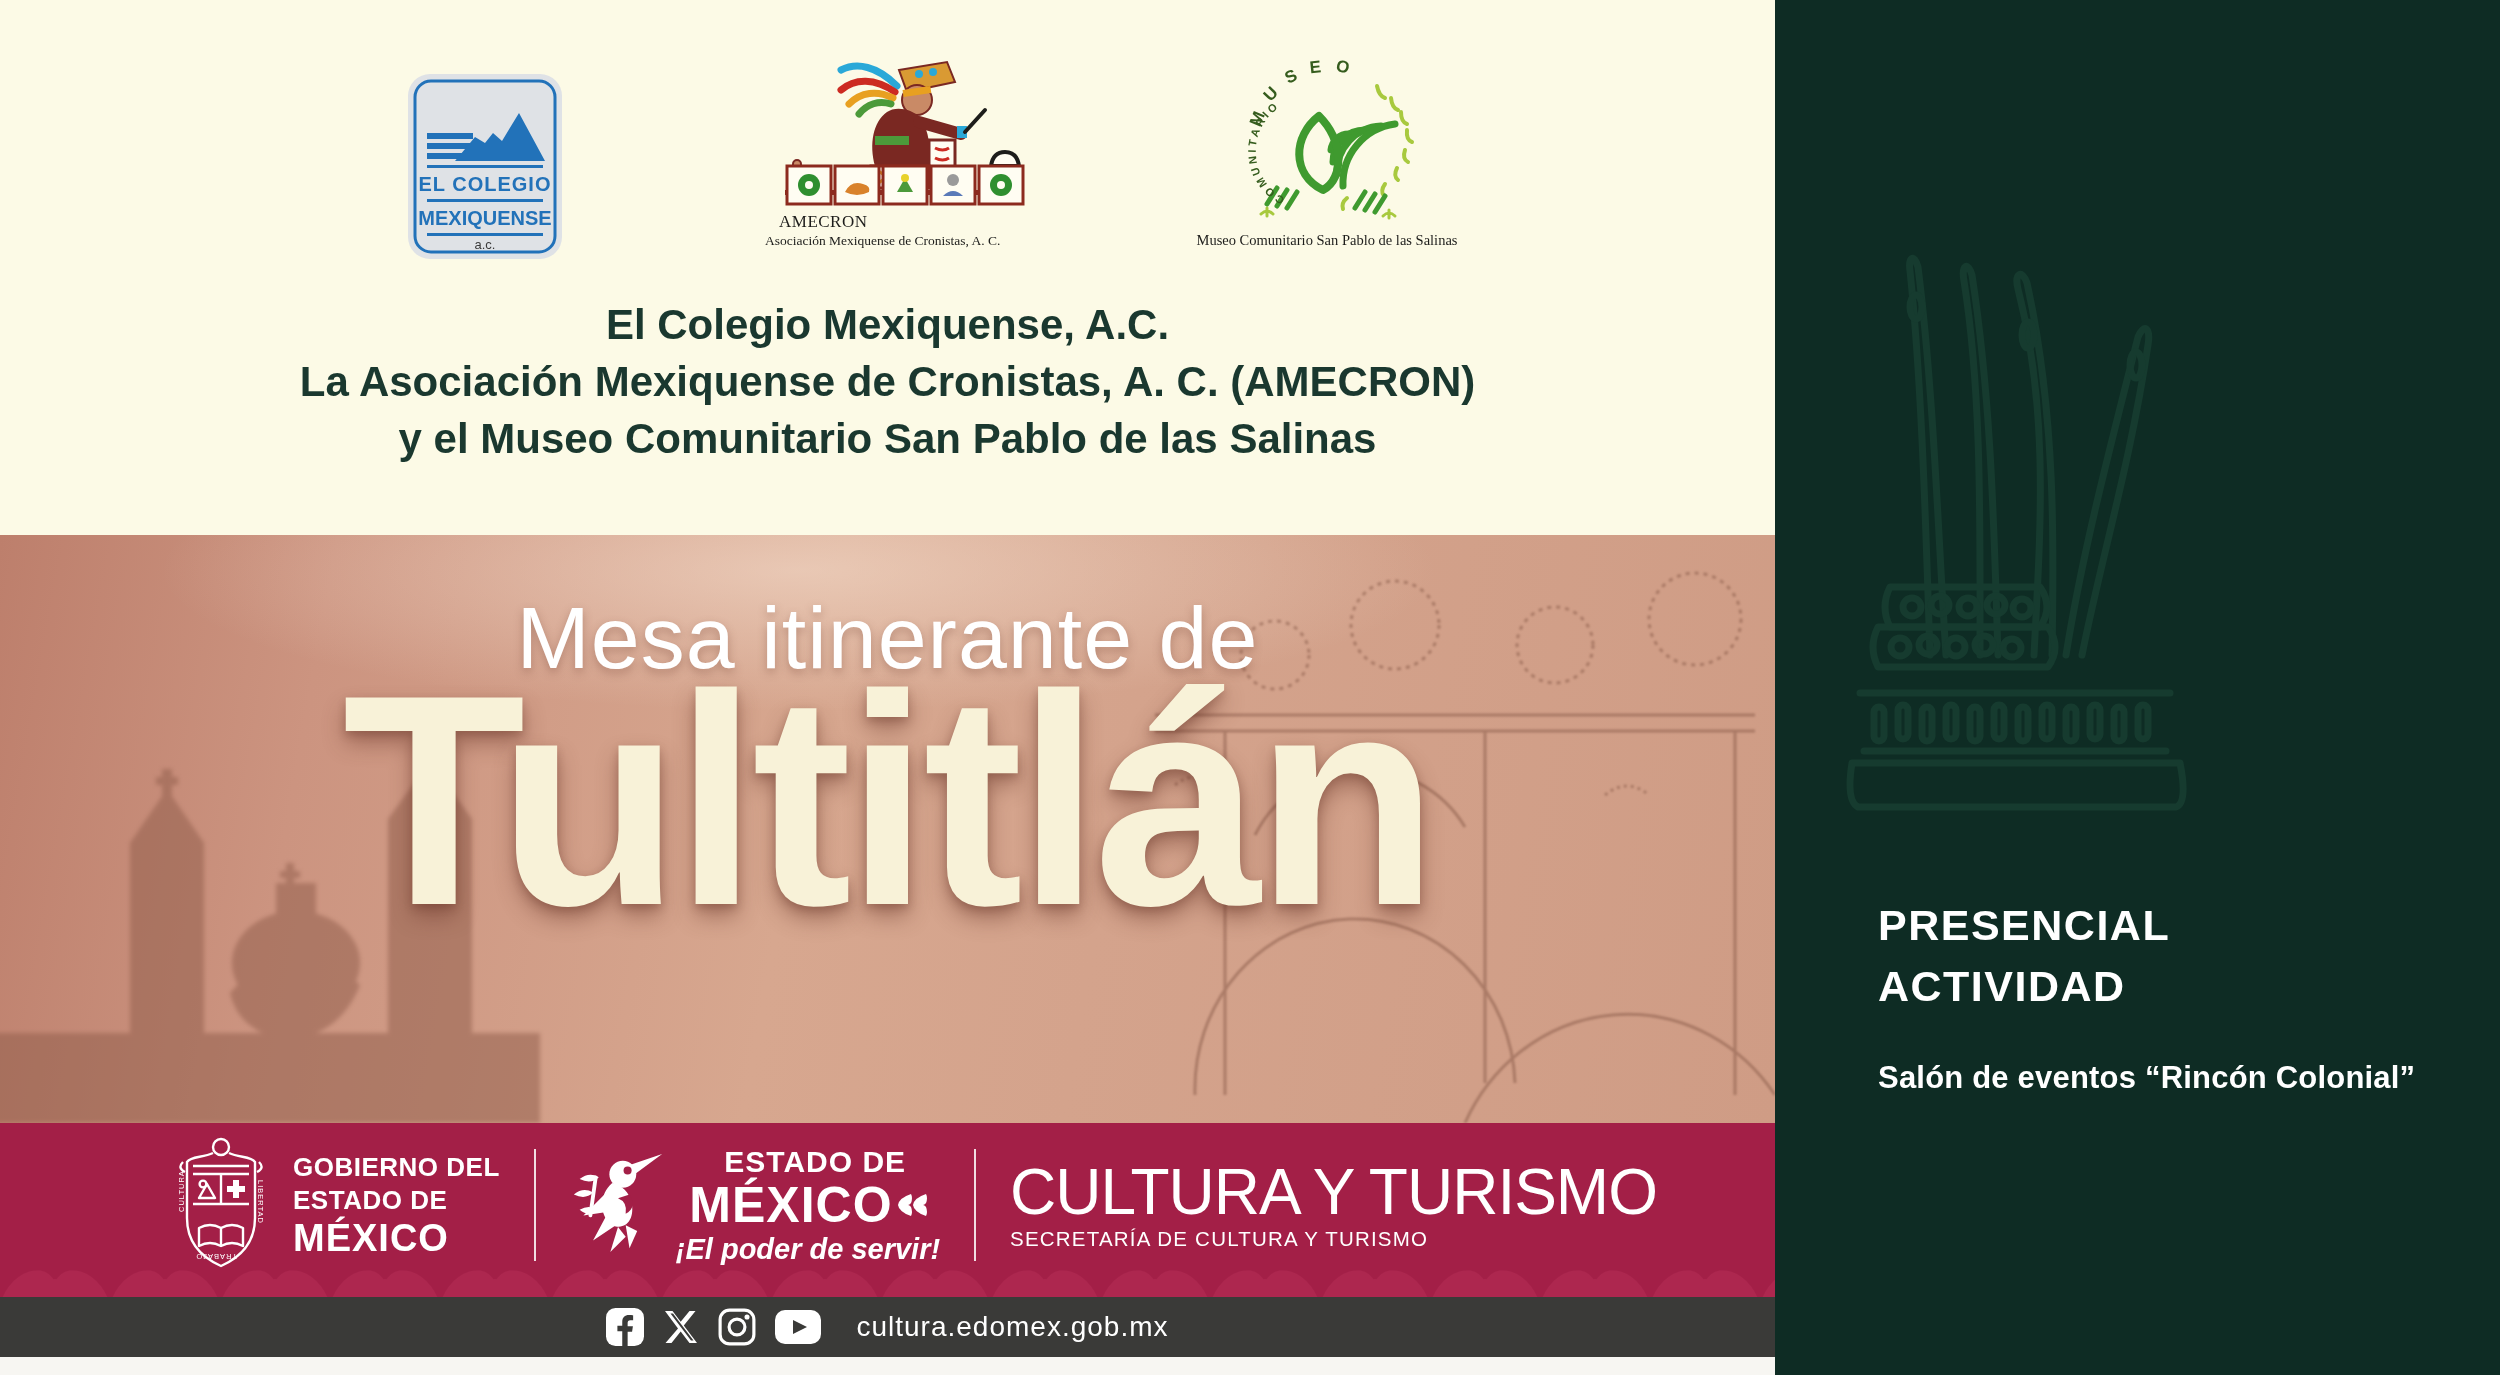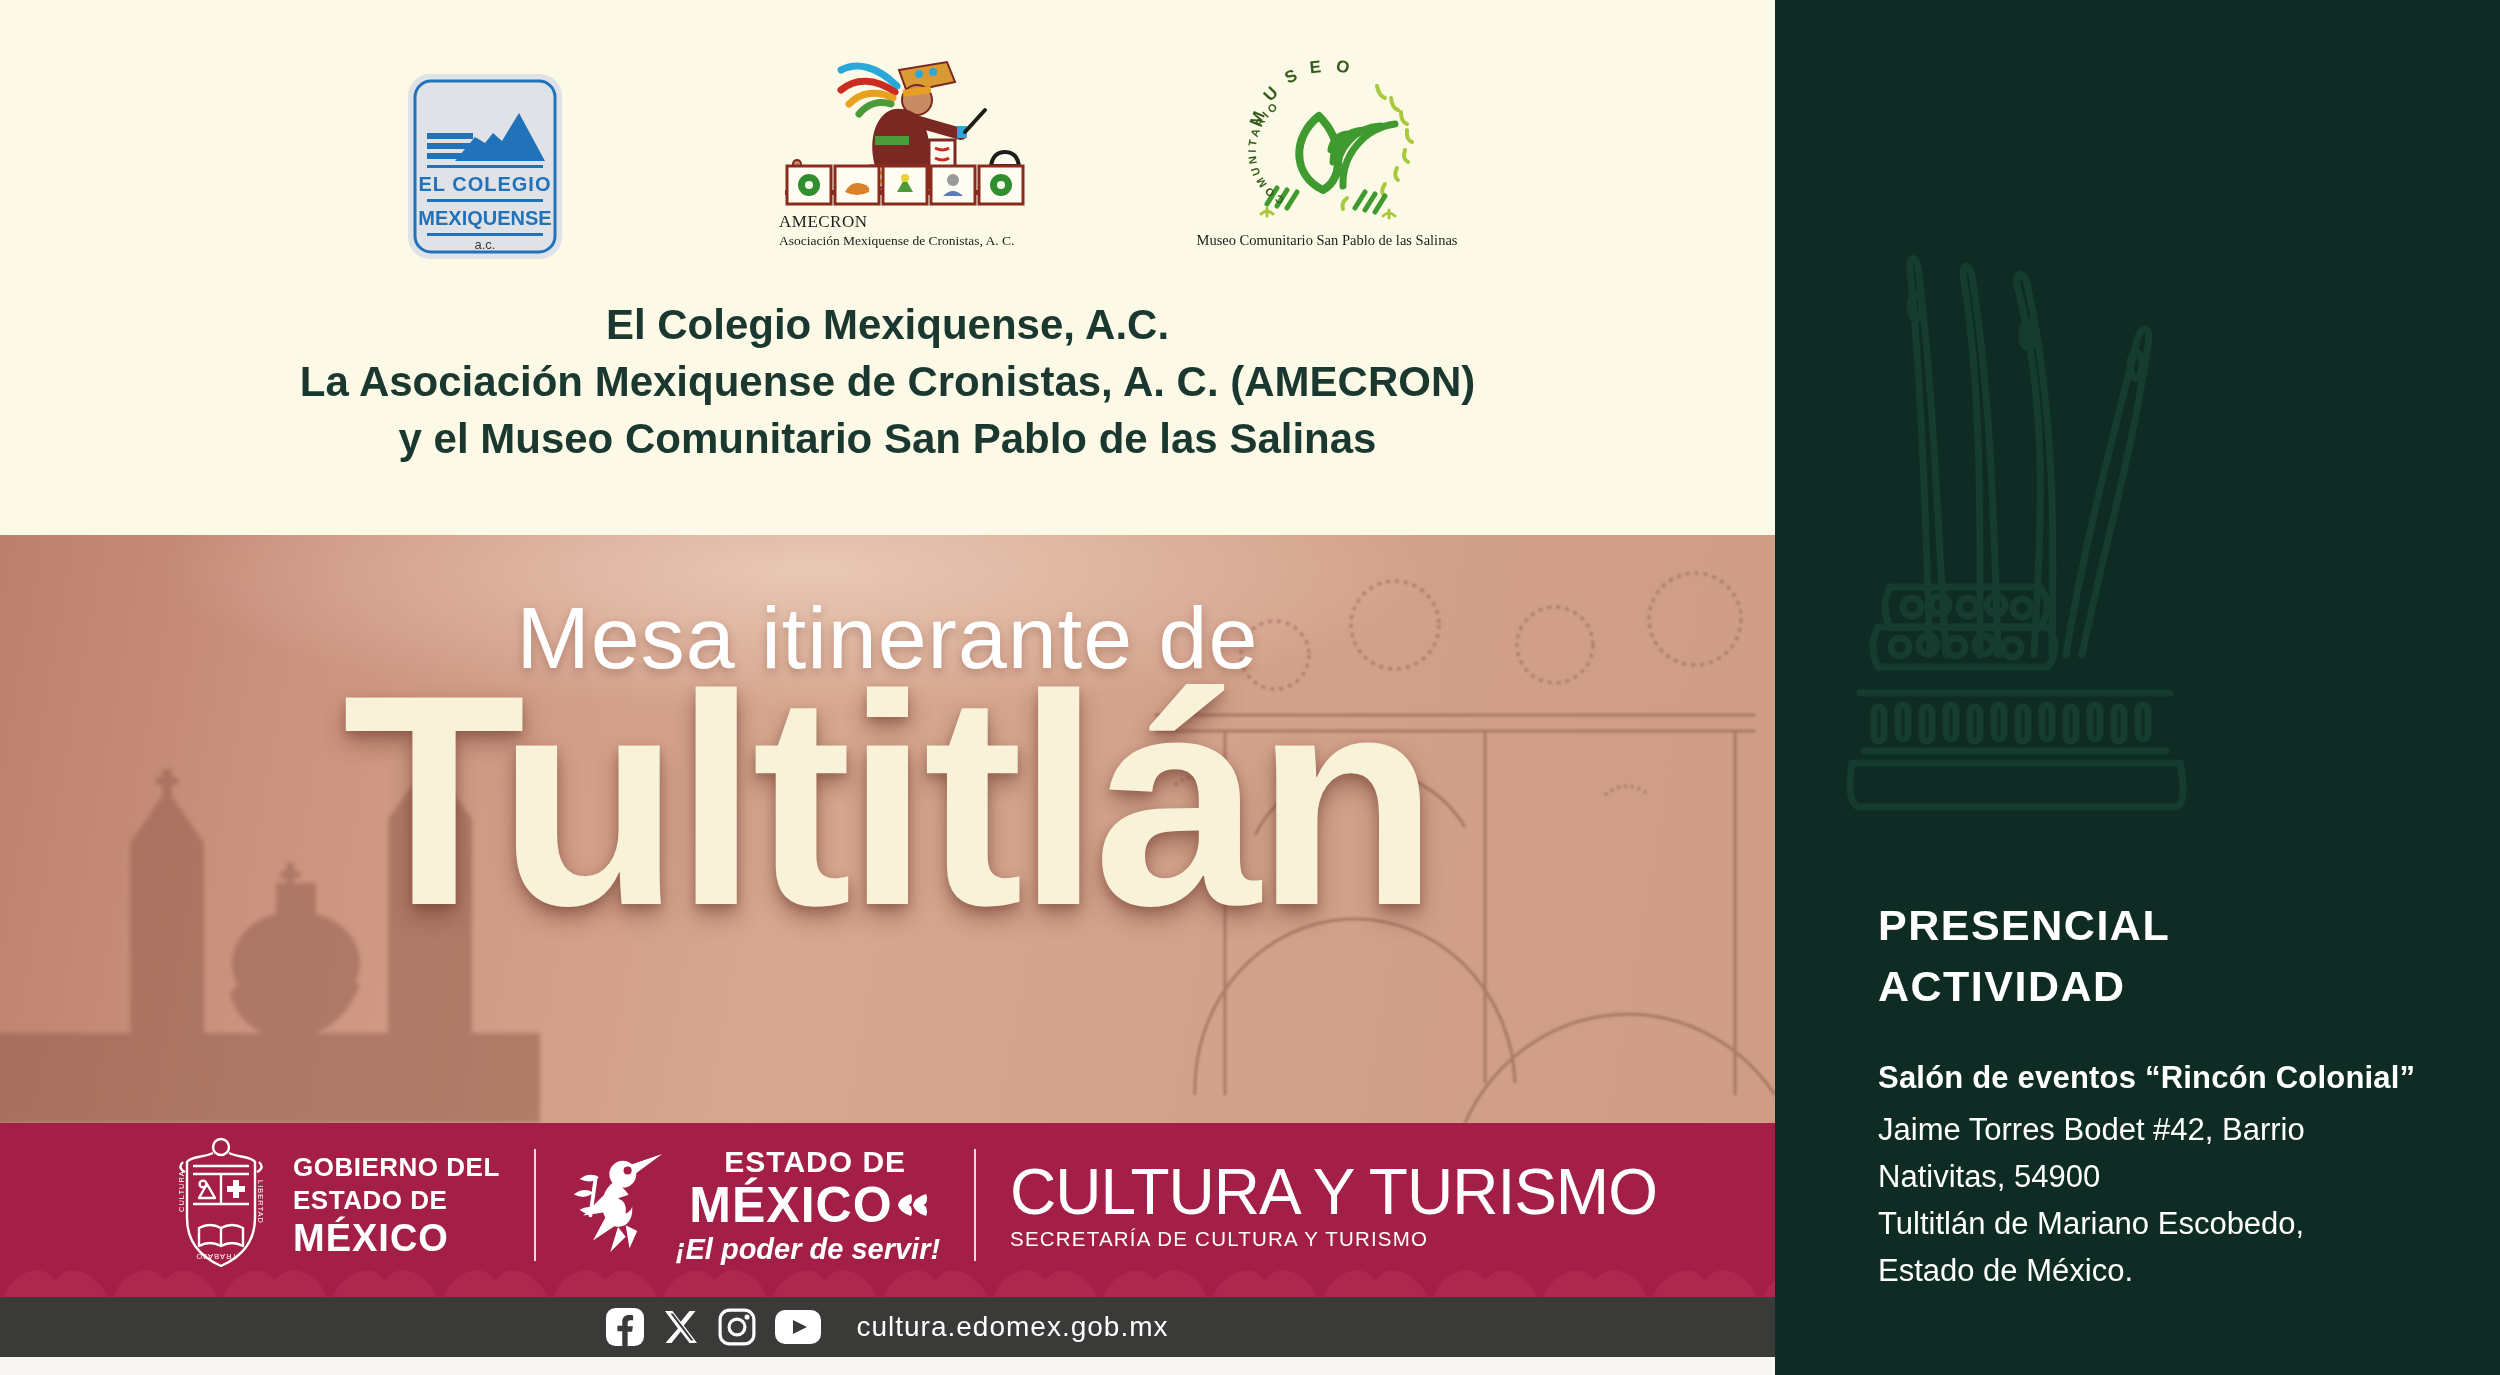--- a/index.html
+++ b/index.html
@@ -4,21 +4,21 @@
 <style>
   * { margin:0; padding:0; box-sizing:border-box; }
   body { background:#ffffff; font-family:"Liberation Sans", sans-serif; }
   .poster { position:relative; width:2500px; height:1375px; overflow:hidden; background:#ffffff; }
 
   
   .header-section { position:absolute; left:0; top:0; width:1775px; height:535px; background:#FCFAE6; }
   .logo-block { position:absolute; }
   .logo-caption { font-family:"Liberation Serif", serif; color:#1d1d1b; }
   .amecron-name { font-size:17px; margin:2px 0 1px 14px; letter-spacing:.5px; }
-  .amecron-caption { font-size:13.5px; margin-left:14px; }
+  .amecron-caption { font-size:13.5px; }
   .museo-caption { font-size:14.5px; text-align:center; margin-top:6px; }
   .invite { position:absolute; left:0; top:296px; width:1775px; text-align:center; color:#1A382F; }
   .invite .l { font-size:42px; font-weight:bold; line-height:57px; }
   .invite .l4 { font-size:38px; font-weight:normal; line-height:57px; margin-top:2px; }
 
   
   .hero-section { position:absolute; left:0; top:535px; width:1775px; height:588px;
     background:linear-gradient(100deg,#bd7f6c 0%, #cc9480 18%, #d7a78f 45%, #d4a38c 62%, #cf9c85 100%); }
   .hero-sky { position:absolute; inset:0;
     background:radial-gradient(ellipse 60% 40% at 45% 6%, rgba(248,228,212,.55), rgba(248,228,212,0) 60%); }
@@ -393,21 +393,15 @@
       </g>
     </svg>
 
     <div class="rp-heading">
       <div>PRESENCIAL</div>
       <div>ACTIVIDAD</div>
     </div>
 
     <div class="rp-venue">Salón de eventos “Rincón Colonial”</div>
 
-    <div class="rp-address">
-      <div>Jaime Torres Bodet #42, Barrio</div>
-      <div>Nativitas, 54900</div>
-      <div>Tultitlán de Mariano Escobedo,</div>
-      <div>Estado de México.</div>
-    </div>
   </div>
 
 </div>
 
 </body></html>

